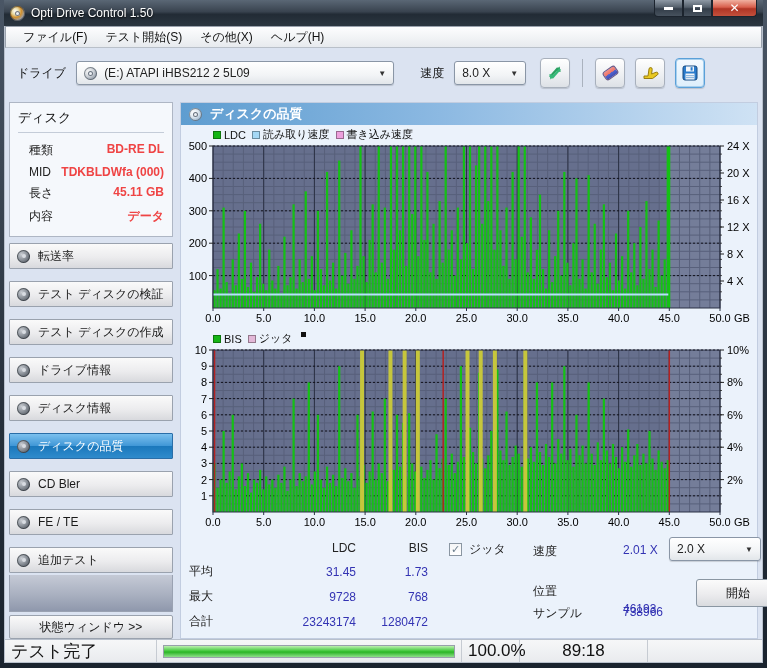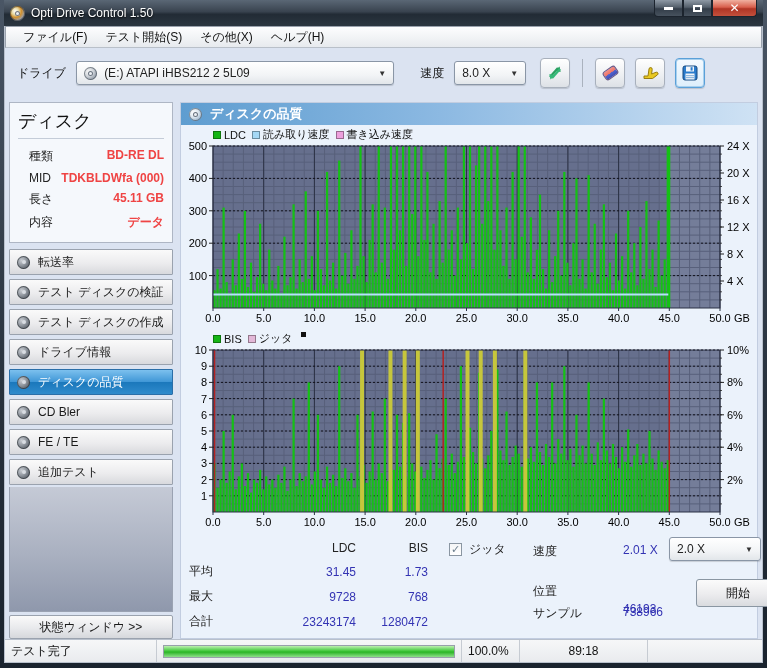--- a/index.html
+++ b/index.html
@@ -47,25 +47,25 @@
   .tbtn.active { border:1px solid #5aa0d8; box-shadow:0 0 0 1px #a8d0ee inset, 0 1px 1px rgba(0,0,0,.15); background:linear-gradient(180deg,#f4faff 0%,#ddeefb 100%); }
   .tsep { width:1px; height:28px; background:#aab2be; margin:0 12px 0 2px; }
   .eraser { width:15px; height:10px; border-radius:3px; transform:rotate(-35deg); background:linear-gradient(180deg,#f49088 0%,#ee7468 48%,#5565cc 52%,#3d4db8 100%); border:1px solid #6a5a88; }
 
   
   .content { flex:1; display:flex; padding:4px 4px 0 4px; min-height:0; }
 
   
   .sidebar { width:164px; display:flex; flex-direction:column; margin-right:7px; }
   .discpanel { background:#f5f8fc; border:1px solid #aeb6c4; padding:6px 8px 8px 8px; }
-  .discpanel .ptitle { font-size:18px; padding-bottom:5px; border-bottom:1px solid #c4ccd8; margin-bottom:6px; color:#111; }
+  .discpanel .ptitle { font-size:13px; padding-bottom:5px; border-bottom:1px solid #c4ccd8; margin-bottom:6px; color:#111; }
   .prow { display:flex; justify-content:space-between; padding:3px 0; }
   .prow .pl { color:#222;margin-left:11px; }
   .prow .pv { color:#ef4444;font-weight:bold; }
-  .navbtns { margin-top:6px; display:flex; flex-direction:column; gap:4px; }
+  .navbtns { margin-top:6px; display:flex; flex-direction:column; gap:12px; }
   .navbtn { height:26px; border:1px solid #9aa2ae; border-radius:1px; background:linear-gradient(180deg,#fafafa 0%,#ececee 55%,#d8d9dd 100%); display:flex; align-items:center; padding:0 7px; color:#1a1a1a; }
   .navbtn .nicon { width:13px; height:13px; border-radius:50%; margin-right:8px; position:relative; flex:0 0 auto;
     background:radial-gradient(circle at 35% 35%, #c9cdd3 0%, #8a9098 45%, #555b64 80%, #3c424a 100%); box-shadow:inset 0 0 0 1px rgba(20,25,30,.5); }
   .navbtn .nicon:after { content:""; position:absolute; left:4.5px; top:4.5px; width:4px; height:4px; border-radius:50%; background:#d8dce2; }
   .navbtn.sel { background:linear-gradient(180deg,#7cc0ee 0%,#3f96d6 50%,#1b78bc 52%,#2f8bcc 100%); border-color:#2a6ea8; color:#fff; }
   .sidebar .spacer { flex:1; background:linear-gradient(180deg,#c5cad6 0%,#a9b0c0 55%,#8f98ac 100%); border:1px solid #9aa2b2; border-top:none; margin-top:2px; }
   .statuswin-btn { height:24px; margin-top:3px; border:1px solid #9aa2ae; border-radius:2px; background:linear-gradient(180deg,#fafafa 0%,#e8e9ec 55%,#d6d8dc 100%); text-align:center; line-height:22px; color:#1a1a1a; }
 
   
   .main { flex:1; background:#ebf2fb; border:1px solid #c2cde0; display:flex; flex-direction:column; min-width:0; }
@@ -86,21 +86,21 @@
   .stats .tbis { width:72px; text-align:right; color:#3333b3; }
   .stats .thead td { color:#222; }
   .cbgroup { position:absolute; left:268px; top:8px; display:flex; align-items:center; }
   .checkbox { width:13px; height:13px; border:1px solid #8a96a2; background:linear-gradient(180deg,#f4f5f6,#ffffff); margin-right:7px; font-size:11px; line-height:11px; text-align:center; color:#6e8090; font-weight:bold; }
   .kv-label { position:absolute; color:#222; }
   .kv-value { position:absolute; color:#3333b3; }
   .stats .combo { position:absolute; left:488px; top:4px; width:92px; }
   .start-btn { position:absolute; left:515px; top:46px; width:84px; height:28px; border:1px solid #8a96a2; border-radius:3px; background:linear-gradient(180deg,#fbfbfb 0%,#ececee 55%,#d9dbdf 100%); text-align:center; line-height:26px; color:#111; }
 
   
-  .statusbar { height:23px; background:linear-gradient(180deg,#f6f7f8,#e9ebee); border-top:1px solid #b8c0cc; display:flex; align-items:center; font-size:12px; color:#111; }
+  .statusbar { height:23px; background:linear-gradient(180deg,#f6f7f8,#e9ebee); border-top:1px solid #b8c0cc; display:flex; align-items:center; font-size:17px; color:#111; }
   .sb-seg { height:100%; display:flex; align-items:center; border-right:1px solid #c6cbd2; padding:0 6px; }
   .sb-status { width:152px; }
   .sb-bar { width:305px; padding:3px 6px; }
   .progress-track { width:100%; height:13px; border:1px solid #98a0aa; background:#fff; }
   .progress-fill { height:100%; background:linear-gradient(180deg,#bdf0b0 0%,#42c93c 45%,#2bb526 55%,#8fe08a 100%); }
   .sb-pct { width:58px; }
   .sb-time { width:128px; justify-content:center; }
   .sb-rest { flex:1; border-right:none; }
 
   svg text { font-family:"Liberation Sans","DejaVu Sans",sans-serif; }
@@ -204,20 +204,24 @@
               <span class="nicon"></span>
               <span>テスト ディスクの検証</span>
             </div>
           <div class="navbtn">
               <span class="nicon"></span>
               <span>テスト ディスクの作成</span>
             </div>
           <div class="navbtn">
               <span class="nicon"></span>
               <span>ドライブ情報</span>
+            </div>
+          <div class="navbtn">
+              <span class="nicon"></span>
+              <span>ディスク情報</span>
             </div>
           <div class="navbtn sel">
               <span class="nicon"></span>
               <span>ディスクの品質</span>
             </div>
           <div class="navbtn">
               <span class="nicon"></span>
               <span>CD Bler</span>
             </div>
           <div class="navbtn">

